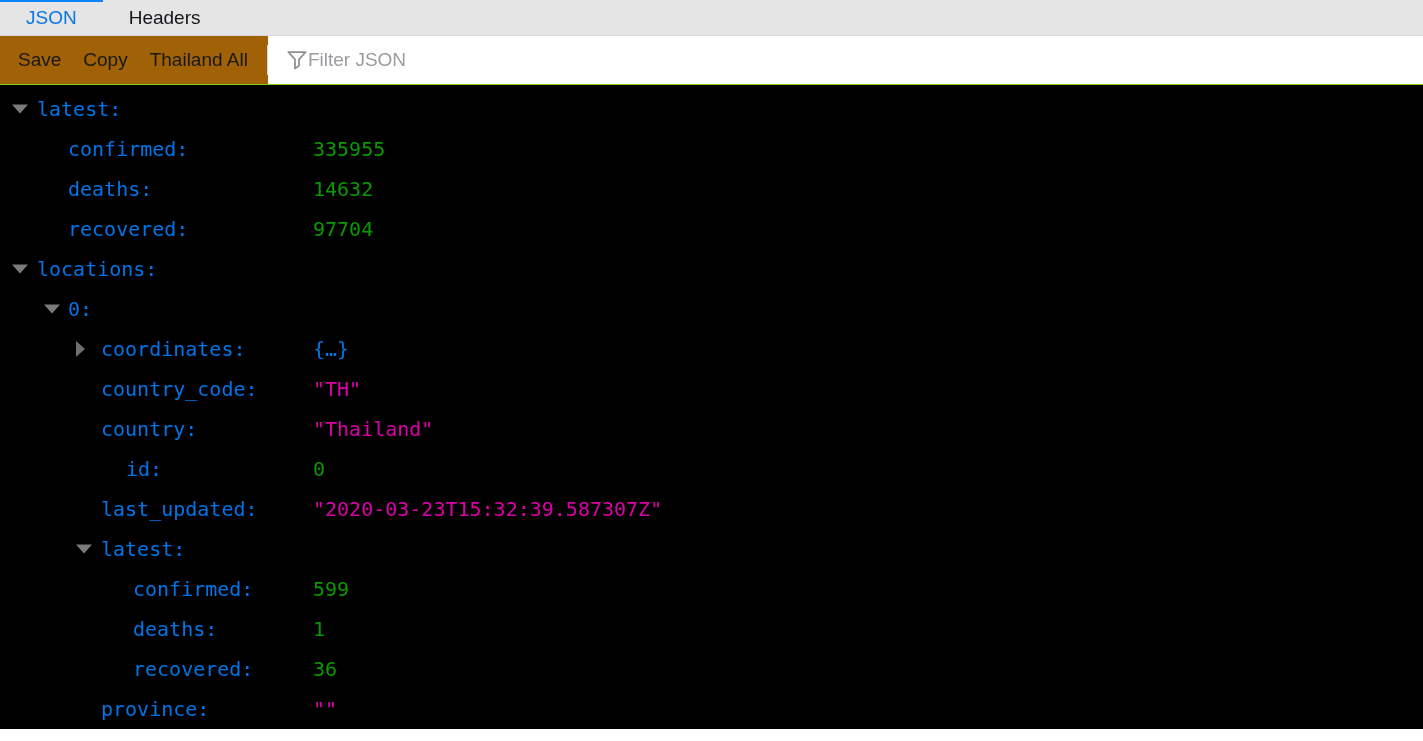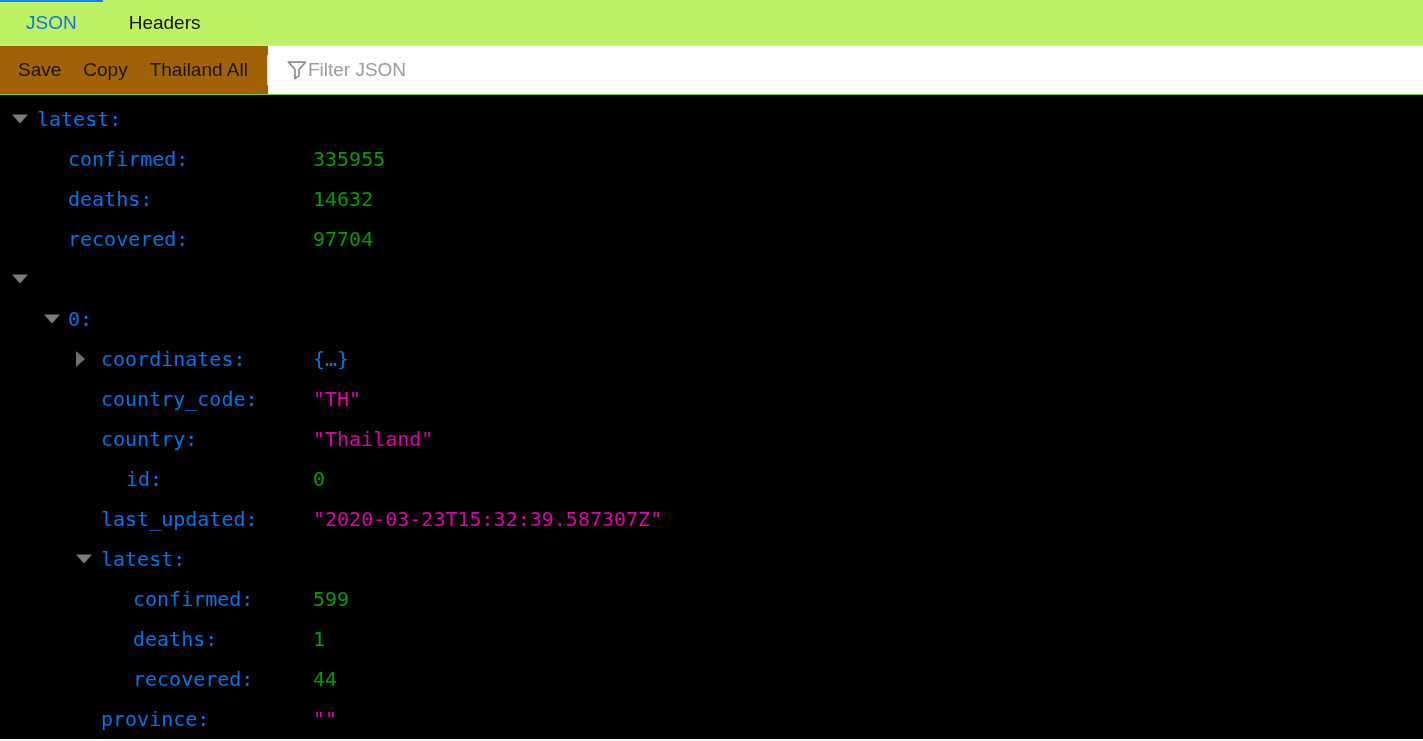--- a/index.html
+++ b/index.html
@@ -1,20 +1,20 @@
 <!DOCTYPE html>
 <html><head>
 <meta charset="utf-8">
 <style>
   * { margin:0; padding:0; box-sizing:border-box; }
   html,body { width:1423px; height:741px; overflow:hidden; background:#fff;
               font-family:"Liberation Sans", sans-serif; }
 
   
-  .tabbar { height:46px; background:#bef264; border-bottom:1px solid #d7d7db;
+  .tabbar { height:36px; background:#e5e5e5; border-bottom:1px solid #d7d7db;
             display:flex; align-items:stretch; }
   .tab { padding:0 26px; display:flex; align-items:center; font-size:19px;
          color:#15151a; position:relative; cursor:default; white-space:nowrap; }
   .tab.active { color:#0b76e8; }
   .tab.active::before { content:""; position:absolute; top:0; left:0; right:0;
                         height:2px; background:#0a84ff; }
 
   
   .toolbar { height:49px; background:#a16207; border-bottom:1px solid #84cc16;
              display:flex; align-items:center; font-size:19px; color:#18181a;justify-content:center; }
@@ -77,20 +77,21 @@
     <div class="row">
       <span class="key" style="left: 68px;">deaths:</span>
       <span class="val v-number">14632</span>
     </div>
     <div class="row">
       <span class="key" style="left: 68px;">recovered:</span>
       <span class="val v-number">97704</span>
     </div>
     <div class="row">
       <span class="arrow expanded" style="left: 12px;"></span>
+      <span class="key" style="left: 37px;">locations:</span>
     </div>
     <div class="row">
       <span class="arrow expanded" style="left: 44px;"></span>
       <span class="key" style="left: 68px;">0:</span>
     </div>
     <div class="row">
       <span class="arrow collapsed" style="left: 76px;"></span>
       <span class="key" style="left: 101px;">coordinates:</span>
       <span class="val v-placeholder">{…}</span>
     </div>
@@ -117,19 +118,19 @@
     <div class="row">
       <span class="key" style="left: 133px;">confirmed:</span>
       <span class="val v-number">599</span>
     </div>
     <div class="row">
       <span class="key" style="left: 133px;">deaths:</span>
       <span class="val v-number">1</span>
     </div>
     <div class="row">
       <span class="key" style="left: 133px;">recovered:</span>
-      <span class="val v-number">44</span>
+      <span class="val v-number">36</span>
     </div>
     <div class="row">
       <span class="key" style="left: 101px;">province:</span>
       <span class="val v-string">""</span>
     </div>
   </div>
 
 </body></html>

